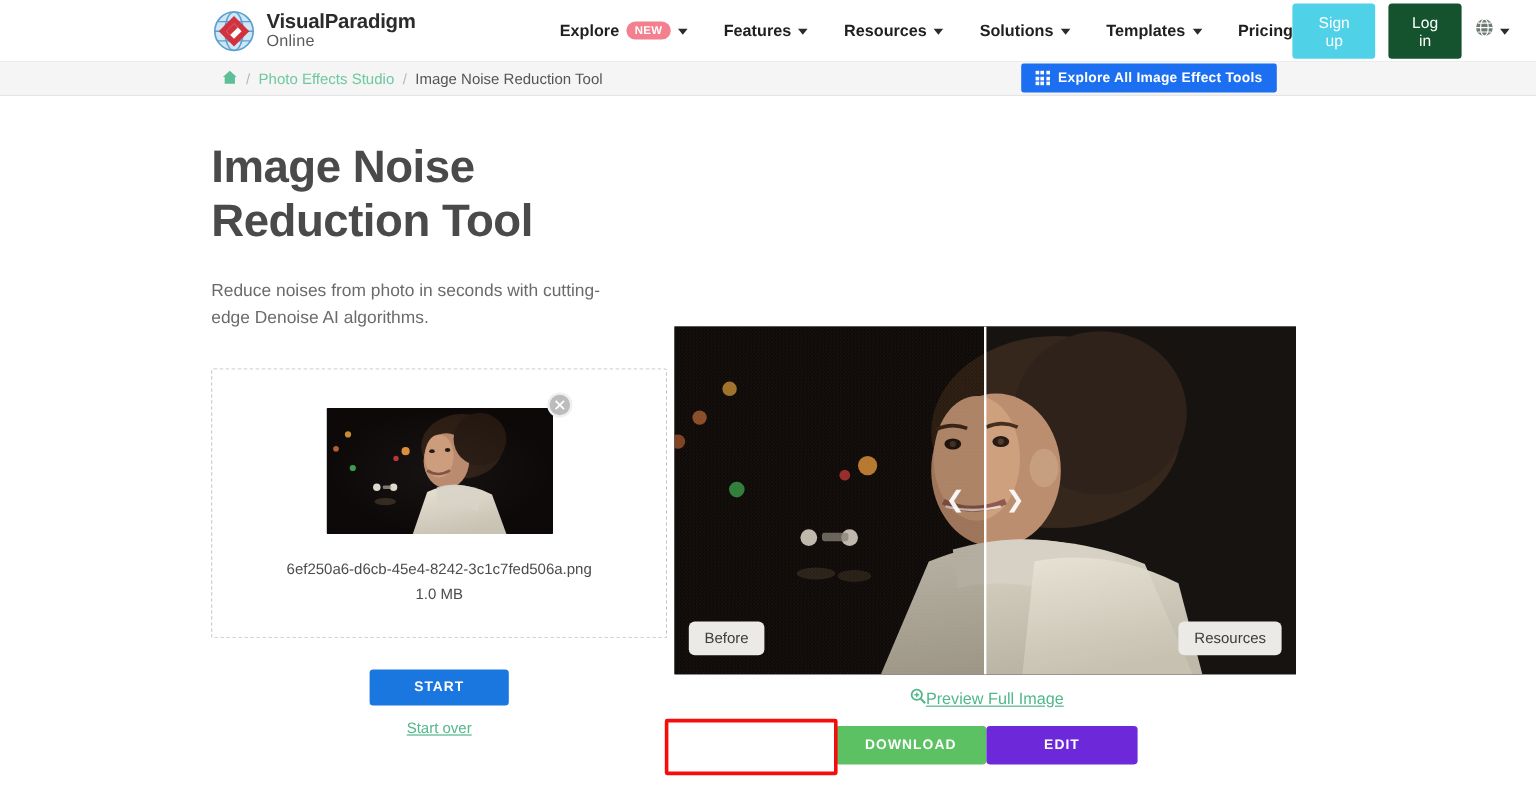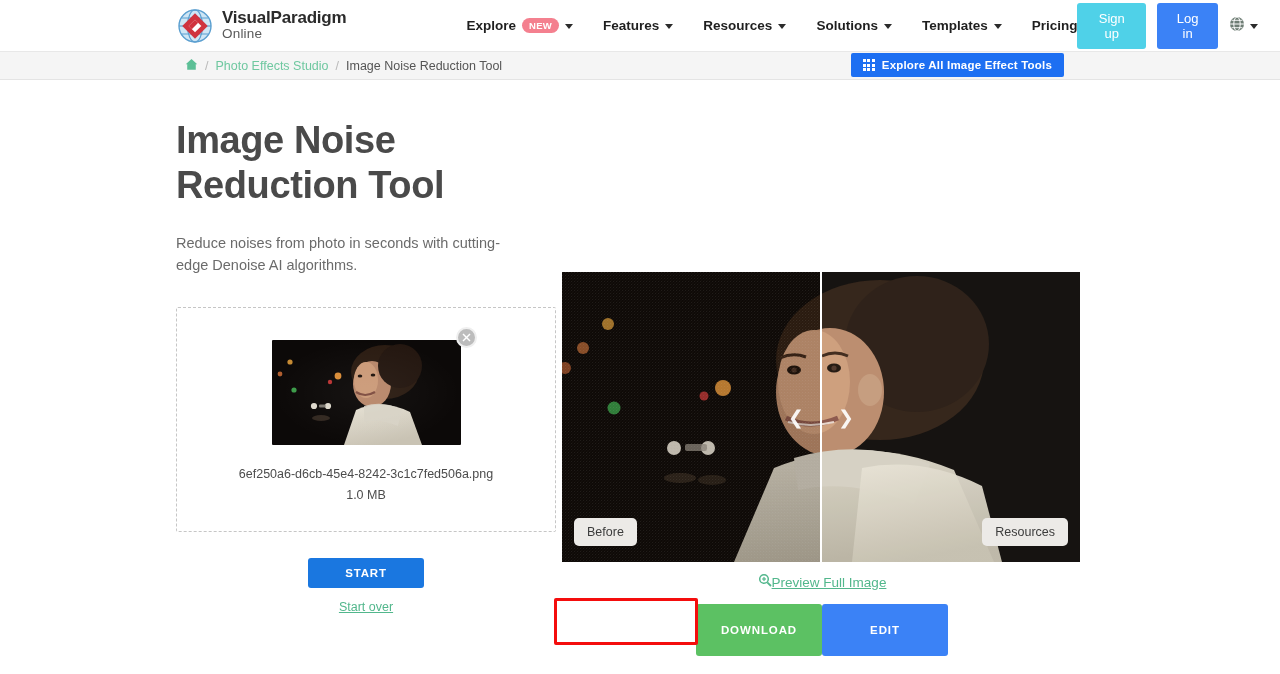--- a/index.html
+++ b/index.html
@@ -46,21 +46,21 @@
 
   .header-right {
     margin-left: auto; display: flex; align-items: center; gap: 11px;
   }
   .btn-signup {
     background: #4fd1e8; color: #ffffff; border: none; border-radius: 3px;
     font-size: 13px; padding: 8px 14px; cursor: pointer;
     font-family: inherit;
   }
   .btn-login {
-    background: #3b82f6; color: #ffffff; border: none; border-radius: 3px;
+    background: #14532d; color: #ffffff; border: none; border-radius: 3px;
     font-size: 13px; padding: 8px 14px; cursor: pointer;
     font-family: inherit;
   }
   .globe-btn { display: flex; align-items: center; gap: 5px; cursor: pointer; }
 
   
   .crumbbar {
     height: 28px; background: #f5f5f5; border-bottom: 1px solid #e4e4e4;
     display: flex; align-items: center; padding: 0 24px 0 185px;
     position: relative;
@@ -166,21 +166,21 @@
   .action-row {
     display: flex; justify-content: center; 
     margin-top: 13px; position: relative;
   }
   .btn-download {
     width: 126px; padding: 10px 0; background: #5cc163; color: #fff;
     border: none; border-radius: 3px; font-size: 11.5px; font-weight: bold;
     letter-spacing: 0.9px; cursor: pointer; font-family: inherit;
   }
   .btn-edit {
-    width: 126px; padding: 20px 0; background: #3b82f6; color: #fff;
+    width: 126px; padding: 10px 0; background: #6d28d9; color: #fff;
     border: none; border-radius: 3px; font-size: 11.5px; font-weight: bold;
     letter-spacing: 0.9px; cursor: pointer; font-family: inherit;
   }
   .highlight-box {
     position: absolute; left: -8px; top: -6px;
     width: 144px; height: 47px;
     border: 3px solid #f40d0d; border-radius: 2px;
     pointer-events: none;
   }
 

